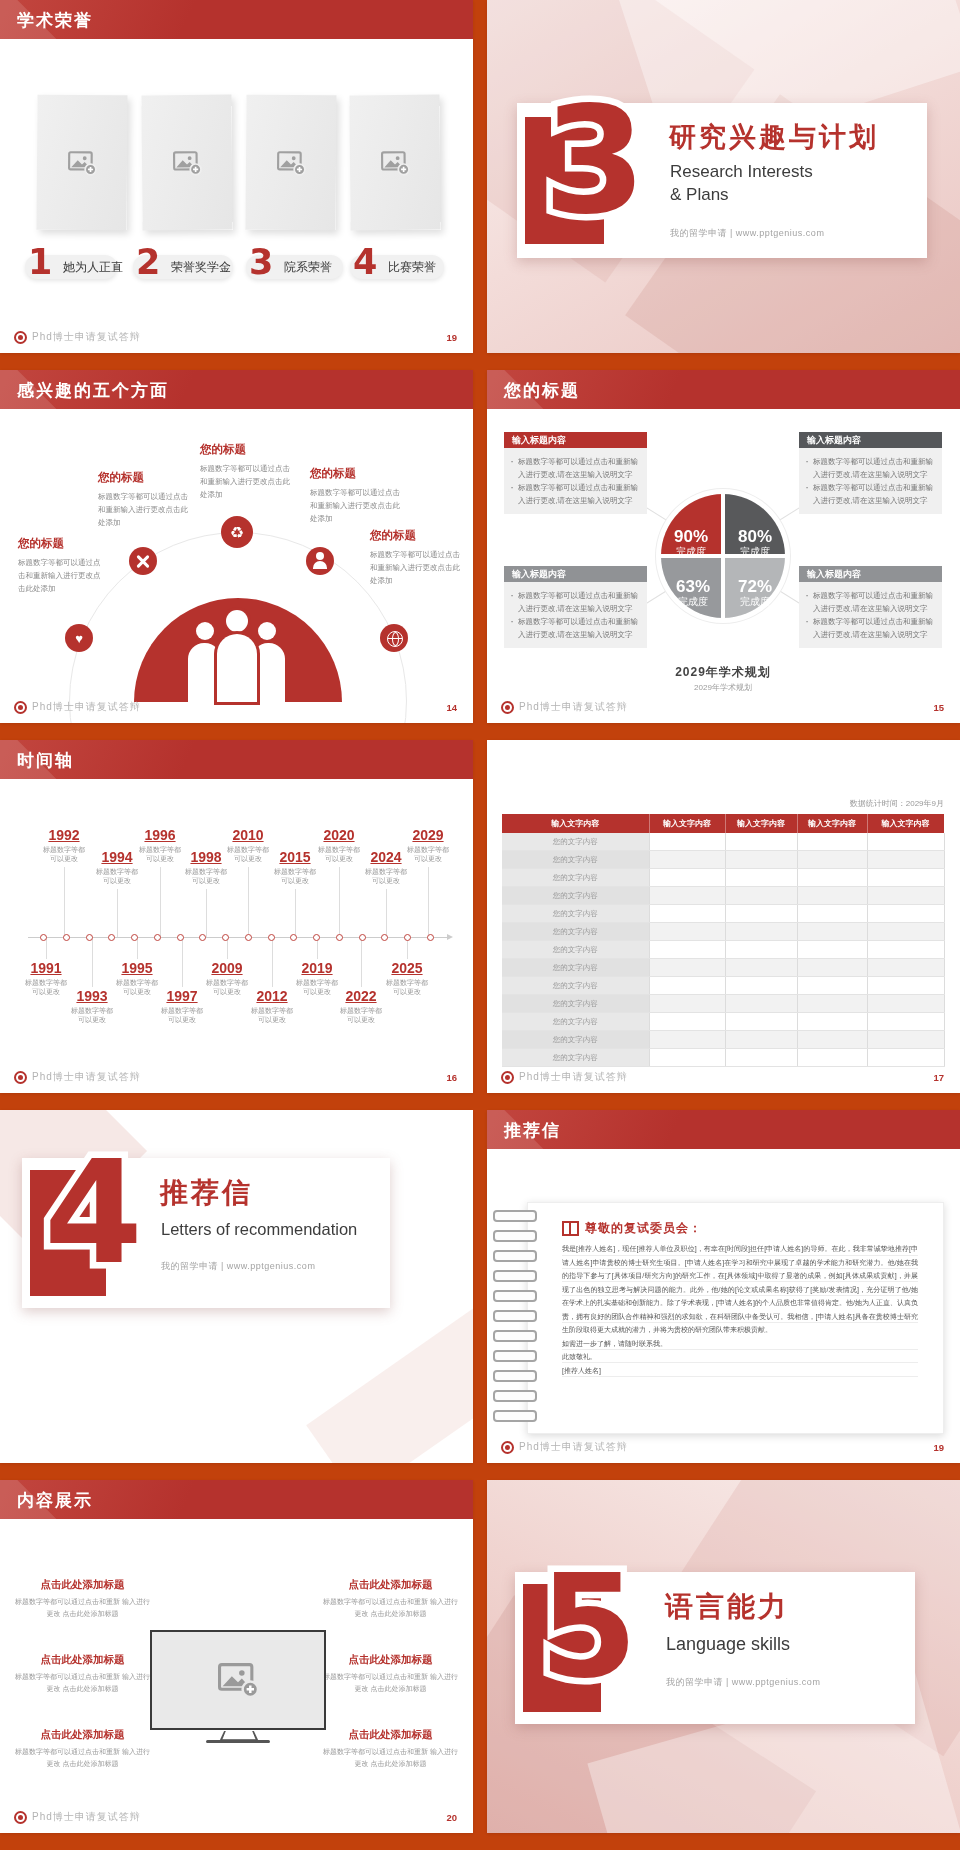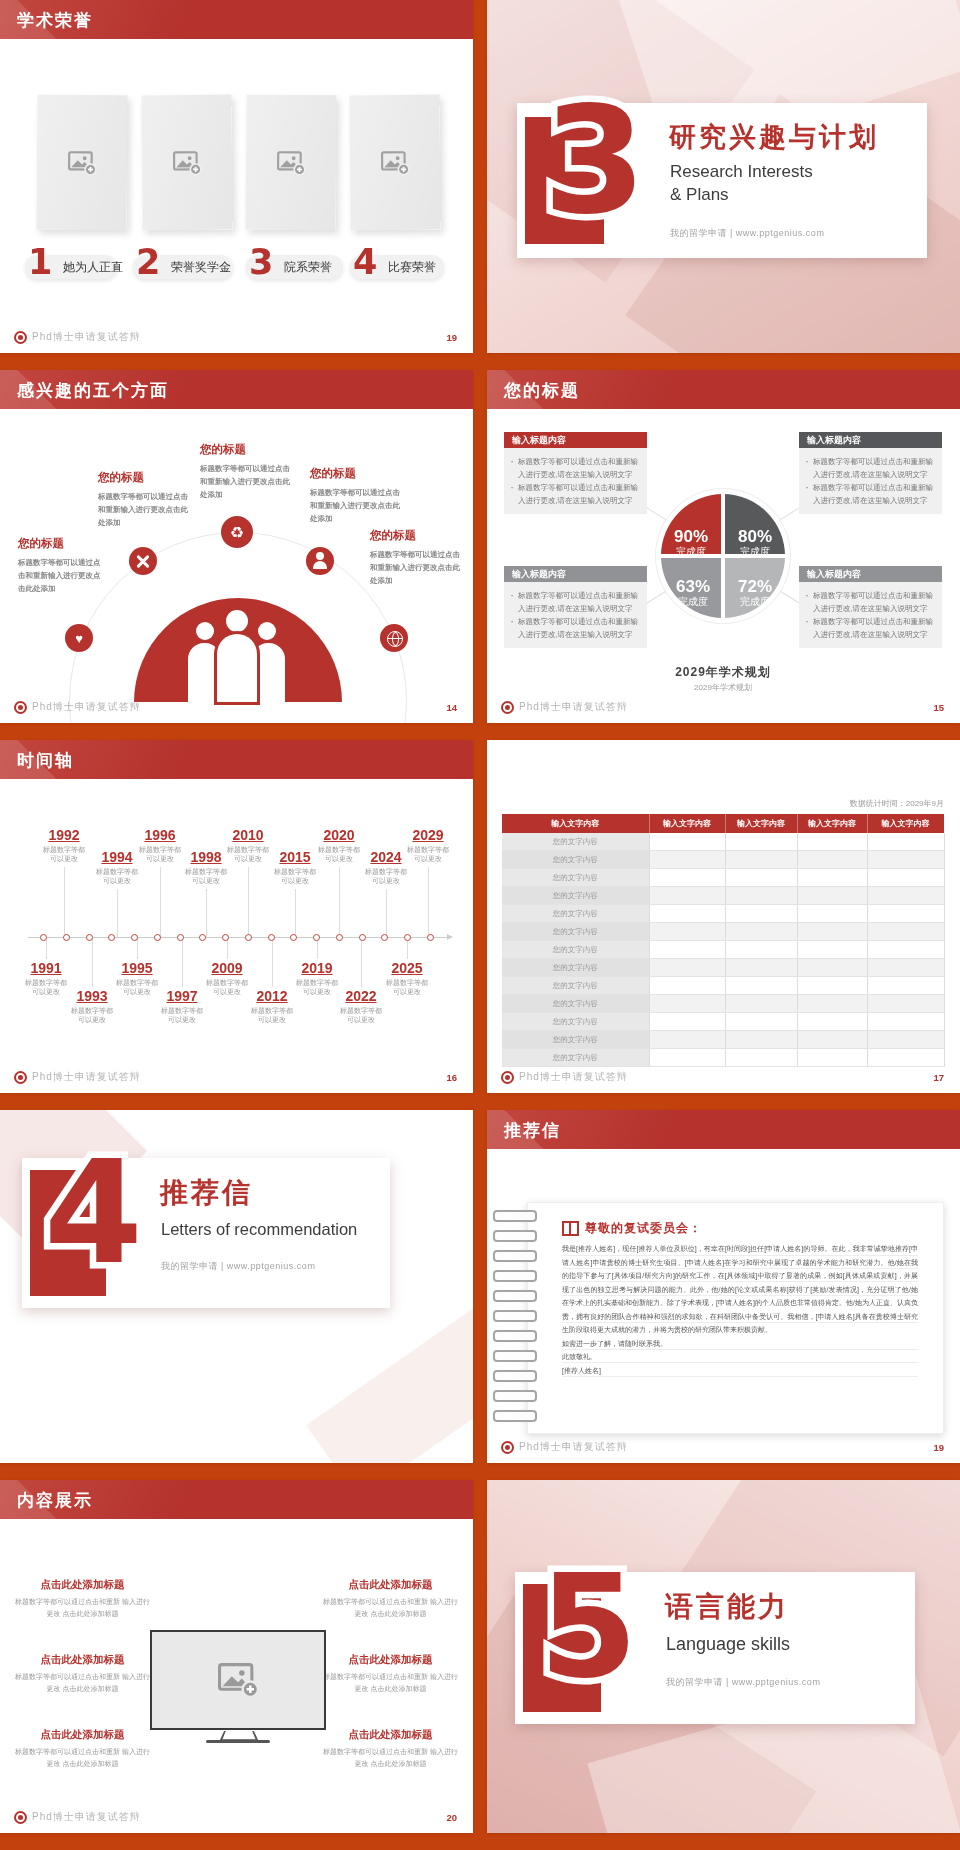--- a/index.html
+++ b/index.html
@@ -71,21 +71,21 @@
   #s21 .dtitle{left:150px;top:16px;font-size:28px;}
   #s21 .dsub{left:151px;top:62px;font-size:18px;}
   #s21 .dtag{left:151px;top:104px;}
 
   
   .orbit{position:absolute;left:69px;top:162px;width:336px;height:336px;border:1px solid #e8e8e8;border-radius:50%;}
   .dome{position:absolute;left:134px;top:228px;width:208px;height:104px;background:#b5322d;border-radius:104px 104px 0 0;}
   .pp{position:absolute;background:#fff;}
   .grp{position:absolute;}
   .grp h4{margin:0 0 5px 0;font-size:11.5px;color:#b5322d;}
-  .grp p{margin:0;font-size:7.5px;color:#8a8a8a;line-height:13px;font-weight:bold;}
+  .grp p{margin:0;font-size:7.5px;color:#8a8a8a;line-height:13px;}
   .g1{left:200px;top:72px;width:90px;}
   .g2{left:98px;top:100px;width:90px;}
   .g3{left:310px;top:96px;width:90px;}
   .g4{left:18px;top:166px;width:88px;}
   .g5{left:370px;top:158px;width:90px;}
   .ico{position:absolute;border-radius:50%;background:#b5322d;color:#fff;display:flex;align-items:center;justify-content:center;}
   .ico-recycle{left:221px;top:146px;width:32px;height:32px;font-size:16px;}
   .ico-tools{left:129px;top:177px;width:28px;height:28px;}
   .ico-person{left:306px;top:177px;width:28px;height:28px;}
   .ico-heart{left:65px;top:254px;width:28px;height:28px;font-size:13px;}

